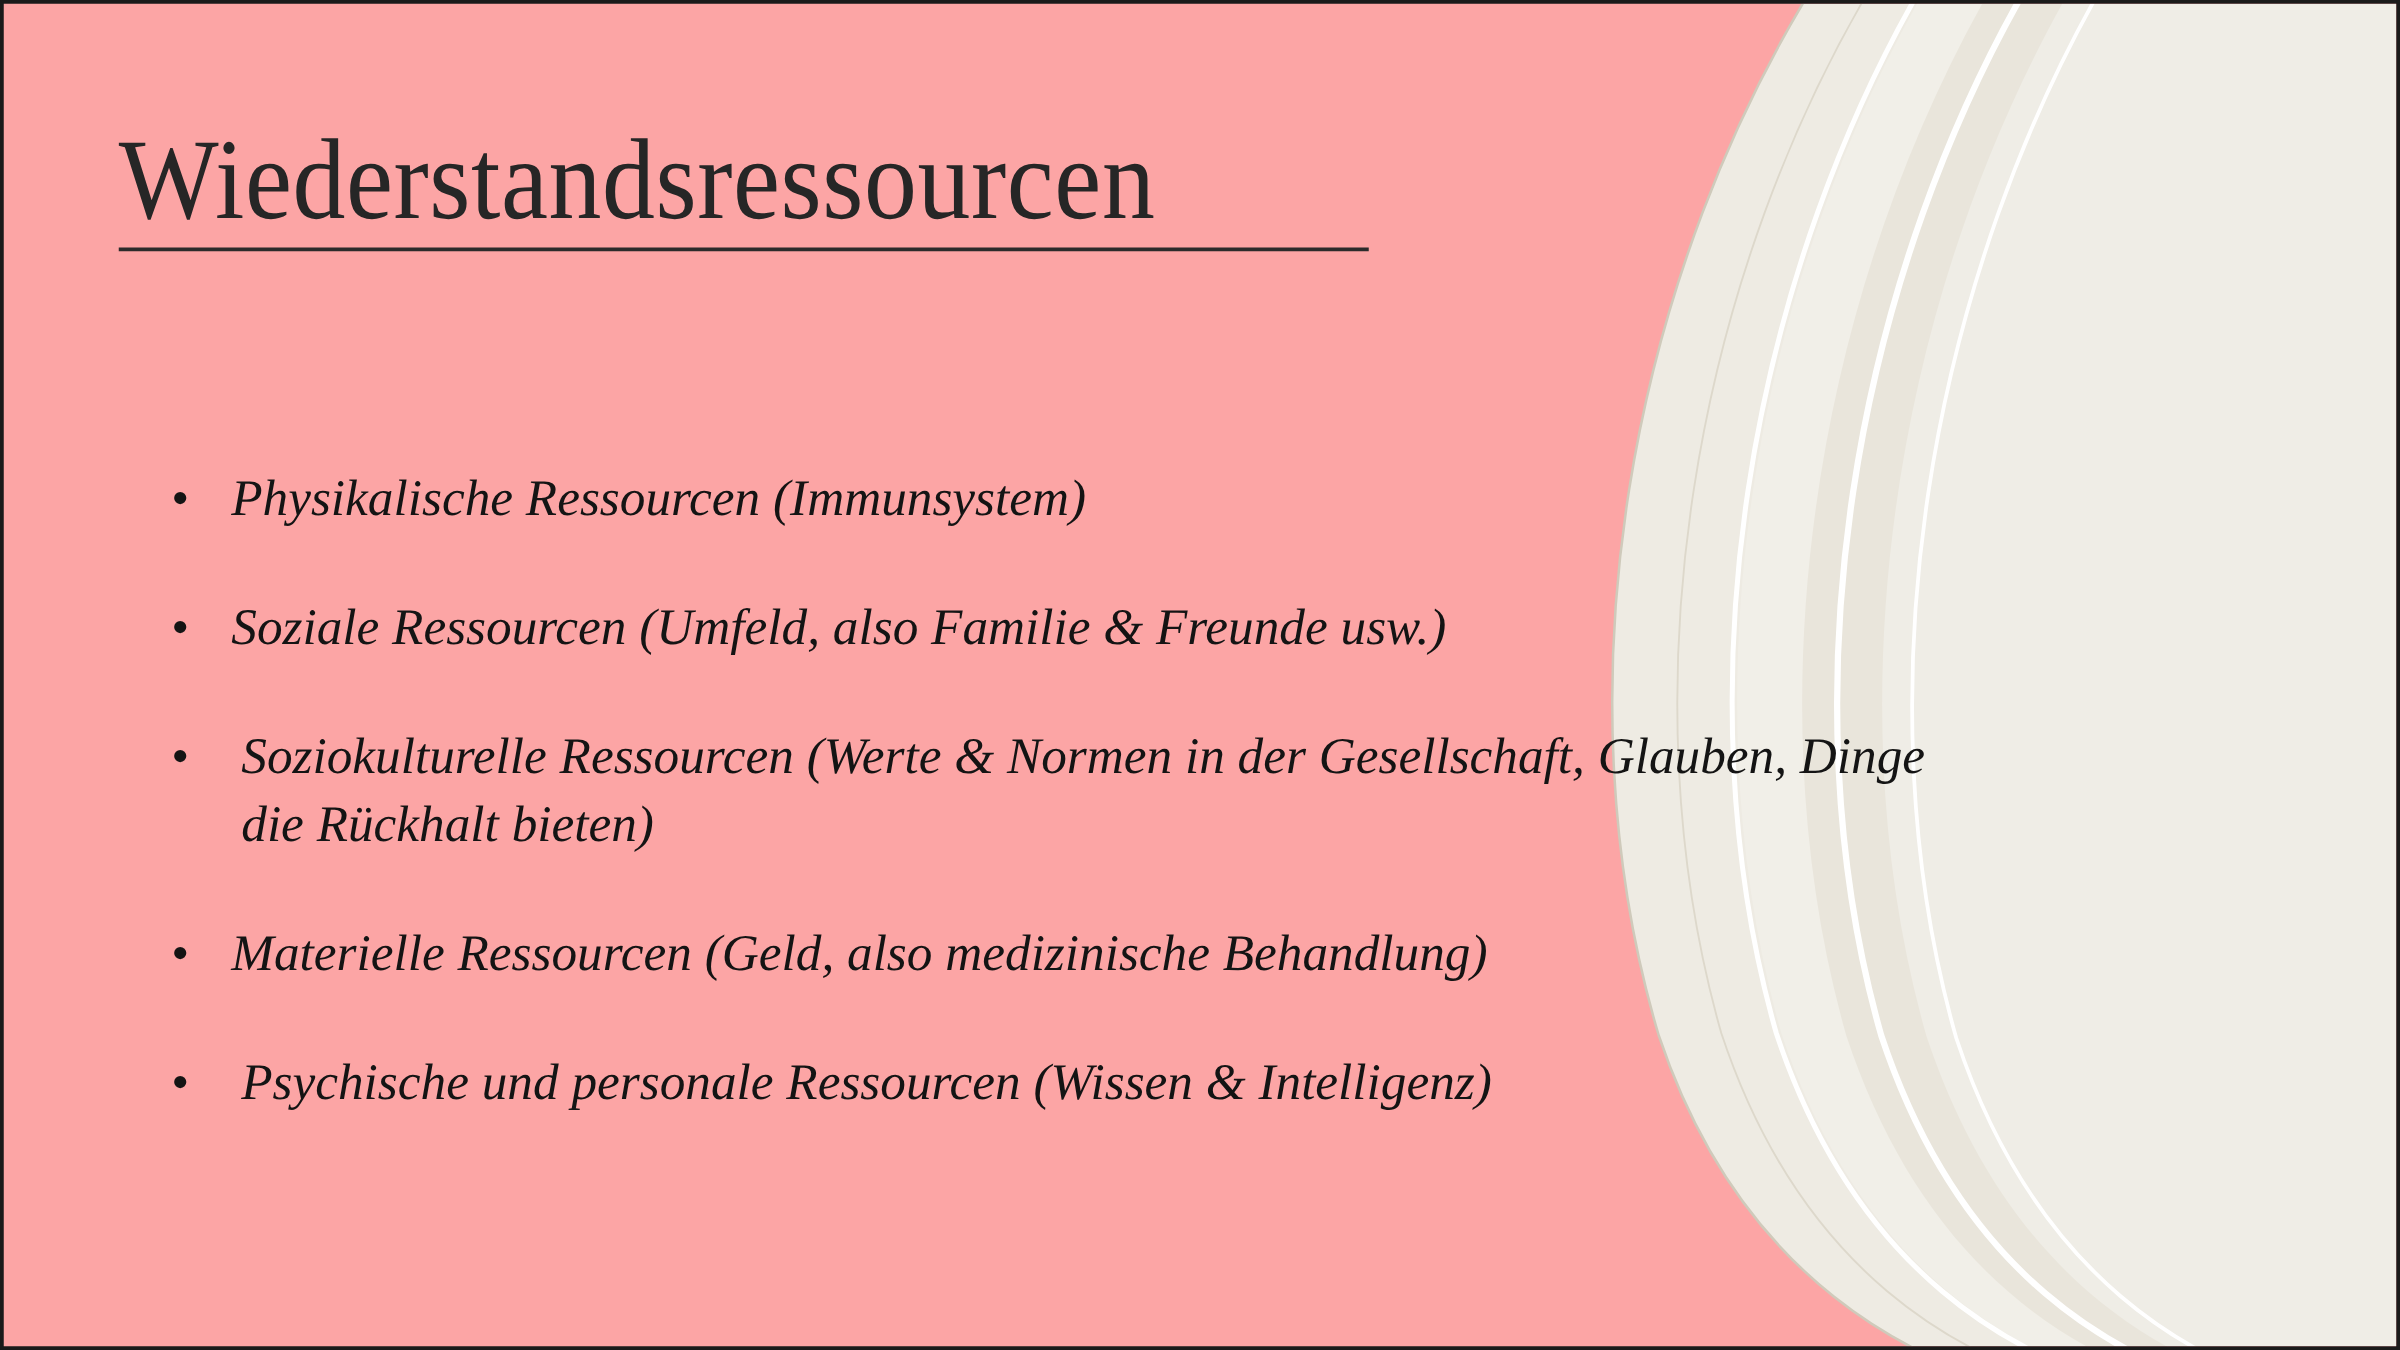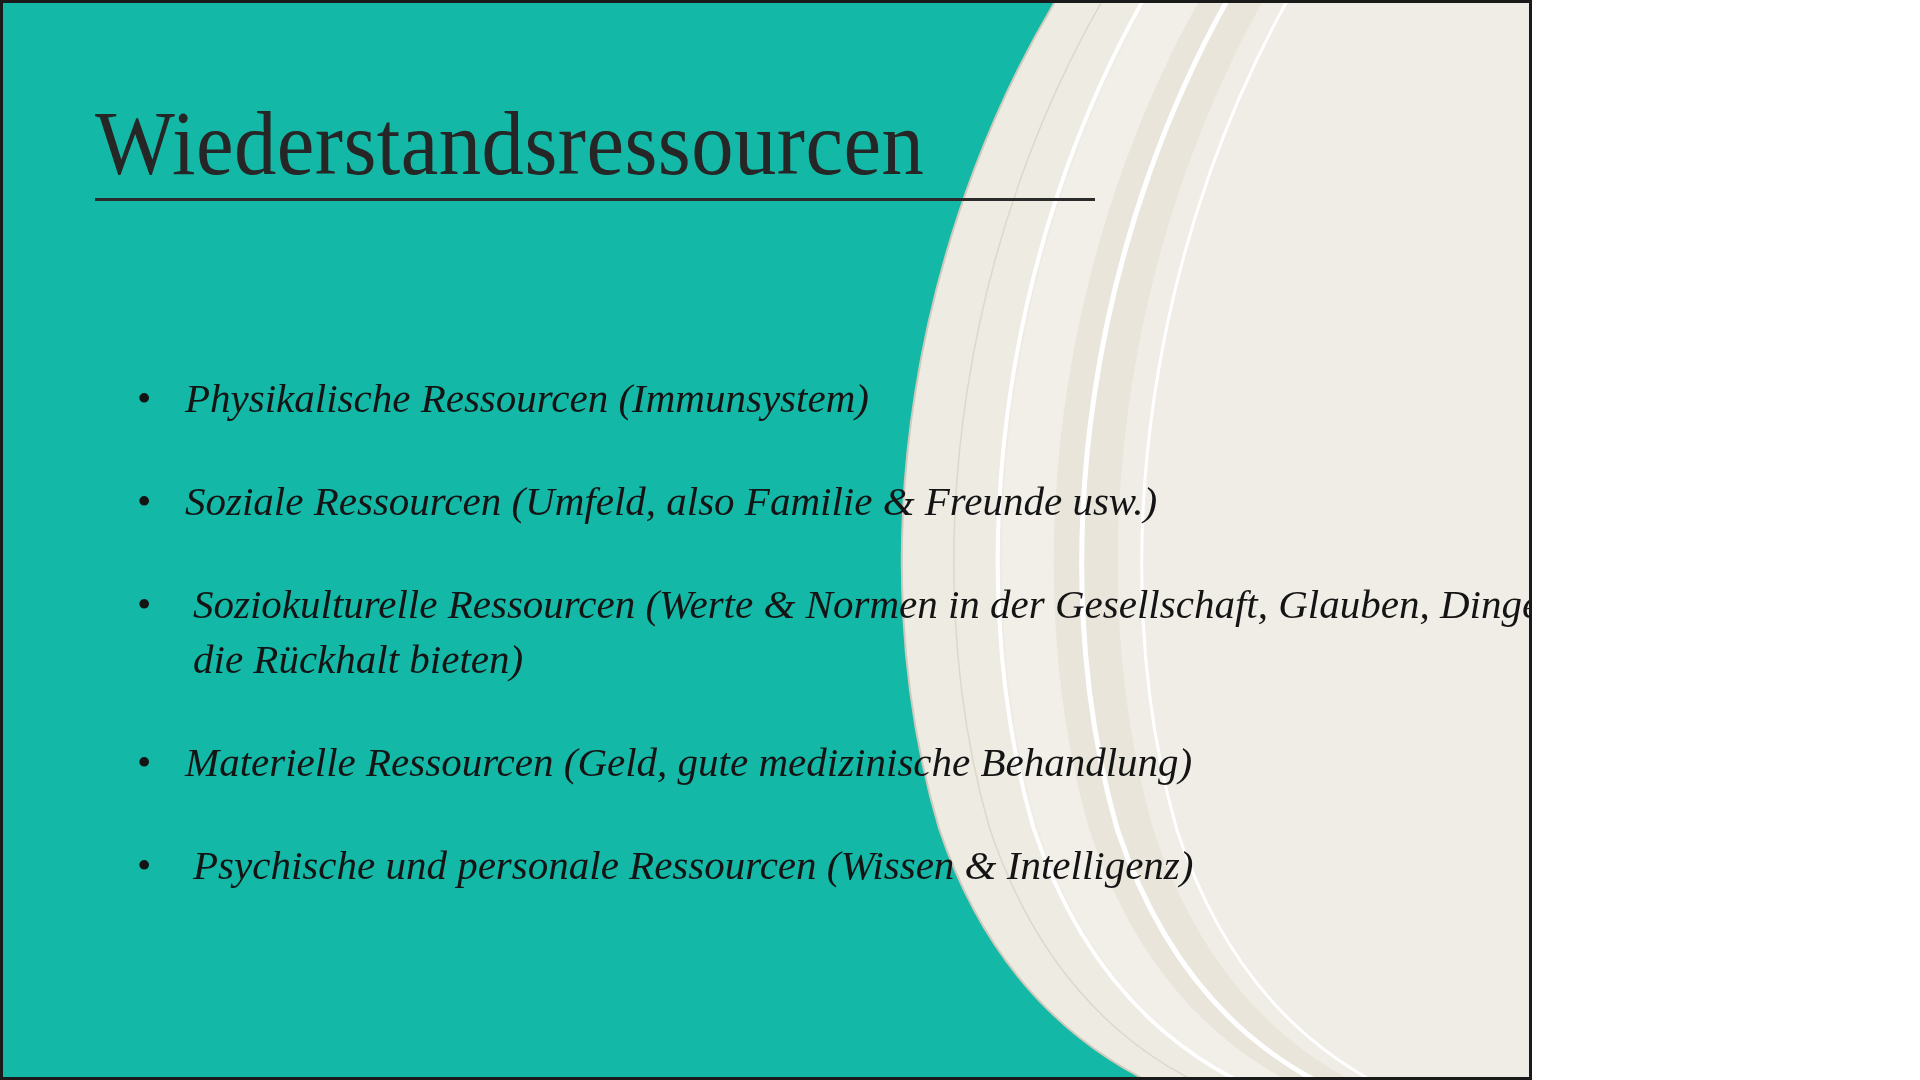--- a/index.html
+++ b/index.html
@@ -2,24 +2,24 @@
 <html><head>
 <meta charset="utf-8">
 <style>
   html, body {
     margin: 0;
     padding: 0;
     background: #ffffff;
   }
   #slide {
     position: relative;
-    width: 1532px;
+    width: 1920px;
     height: 1080px;
     overflow: hidden;
-    background: #14b8a6;
+    background: #fca5a5;
     box-sizing: border-box;
     border-top: 3px solid #1a1a1a;
     border-left: 3px solid #1a1a1a;
     border-right: 3px solid #1a1a1a;
     border-bottom: 3px solid #1a1a1a;
     font-family: "Liberation Serif", "DejaVu Serif", serif;
   }
 
   
   #decor {
@@ -145,21 +145,21 @@
       <span class="bullet-text">Soziale Ressourcen (Umfeld, also Familie &amp; Freunde usw.)</span>
     </li>
 
     <li class="bullet-row wide lead-space">
       <span class="bullet-marker">•</span>
       <span class="bullet-text">Soziokulturelle Ressourcen (Werte &amp; Normen in der Gesellschaft, Glauben, Dinge die Rückhalt bieten)</span>
     </li>
 
     <li class="bullet-row">
       <span class="bullet-marker">•</span>
-      <span class="bullet-text">Materielle Ressourcen (Geld, gute medizinische Behandlung)</span>
+      <span class="bullet-text">Materielle Ressourcen (Geld, also medizinische Behandlung)</span>
     </li>
 
     <li class="bullet-row lead-space">
       <span class="bullet-marker">•</span>
       <span class="bullet-text">Psychische und personale Ressourcen (Wissen &amp; Intelligenz)</span>
     </li>
 
   </ul>
 
 </div>

